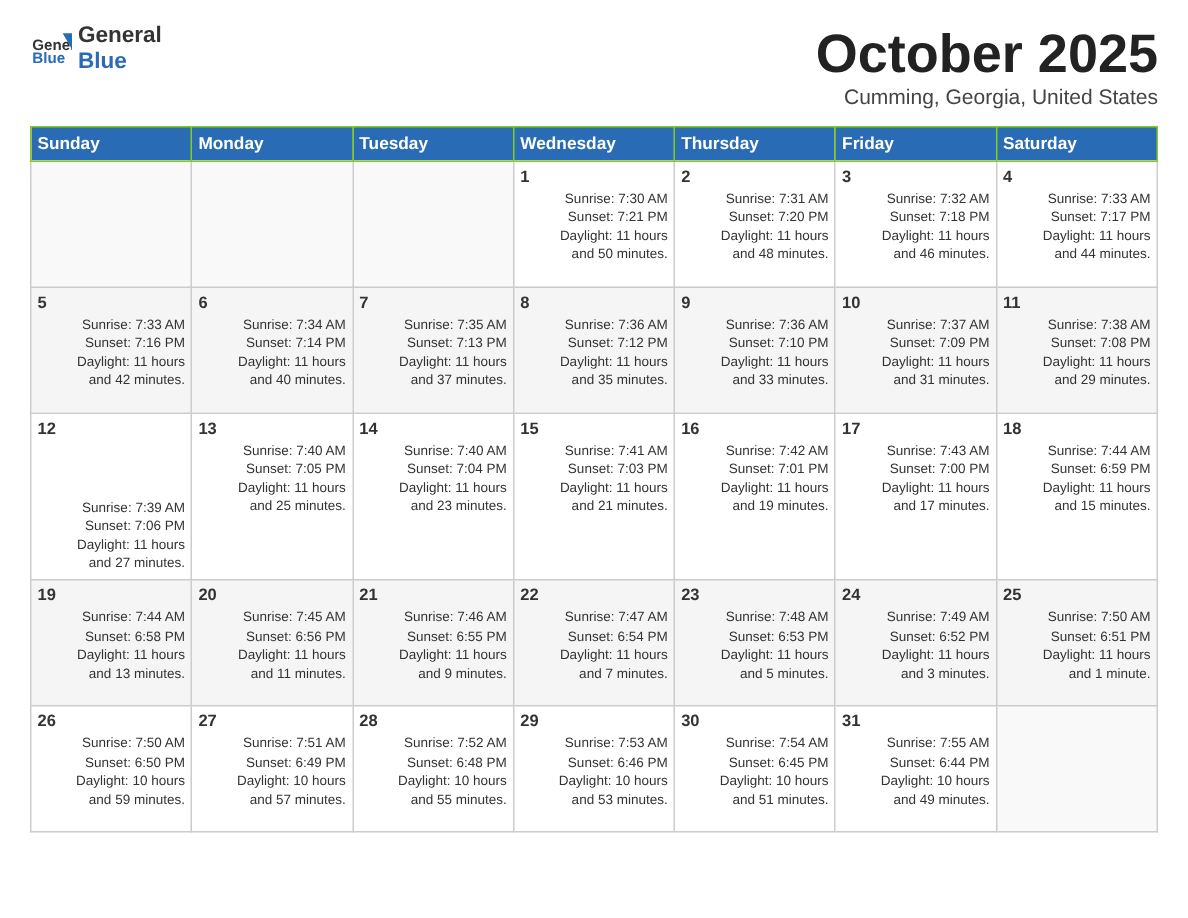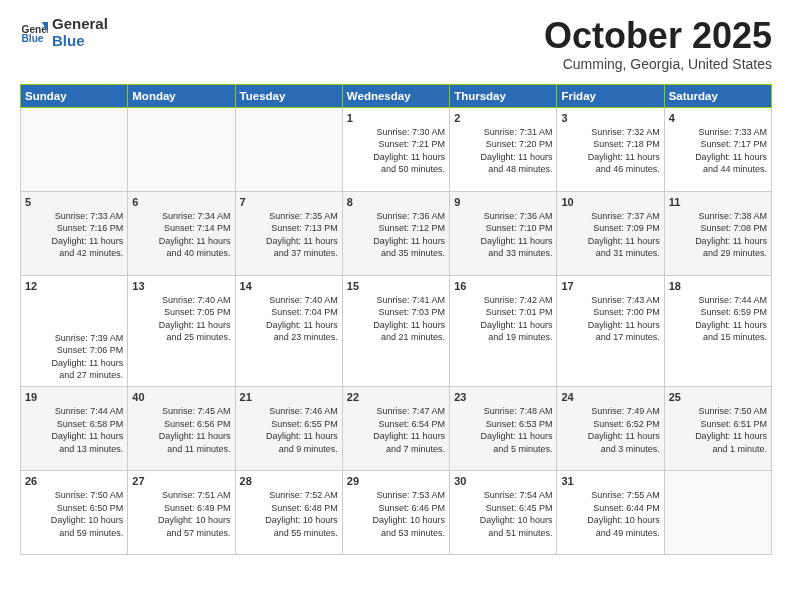--- a/index.html
+++ b/index.html
@@ -256,21 +256,21 @@
         </tr>
         <tr>
           <td>
             <span class="day-number">19</span>
             <div class="day-info" style="white-space: pre-line;">Sunrise: 7:44 AM
 Sunset: 6:58 PM
 Daylight: 11 hours
 and 13 minutes.</div>
           </td>
           <td>
-            <span class="day-number">40</span>
+            <span class="day-number">20</span>
             <div class="day-info" style="white-space: pre-line;">Sunrise: 7:45 AM
 Sunset: 6:56 PM
 Daylight: 11 hours
 and 11 minutes.</div>
           </td>
           <td>
             <span class="day-number">21</span>
             <div class="day-info" style="white-space: pre-line;">Sunrise: 7:46 AM
 Sunset: 6:55 PM
 Daylight: 11 hours

